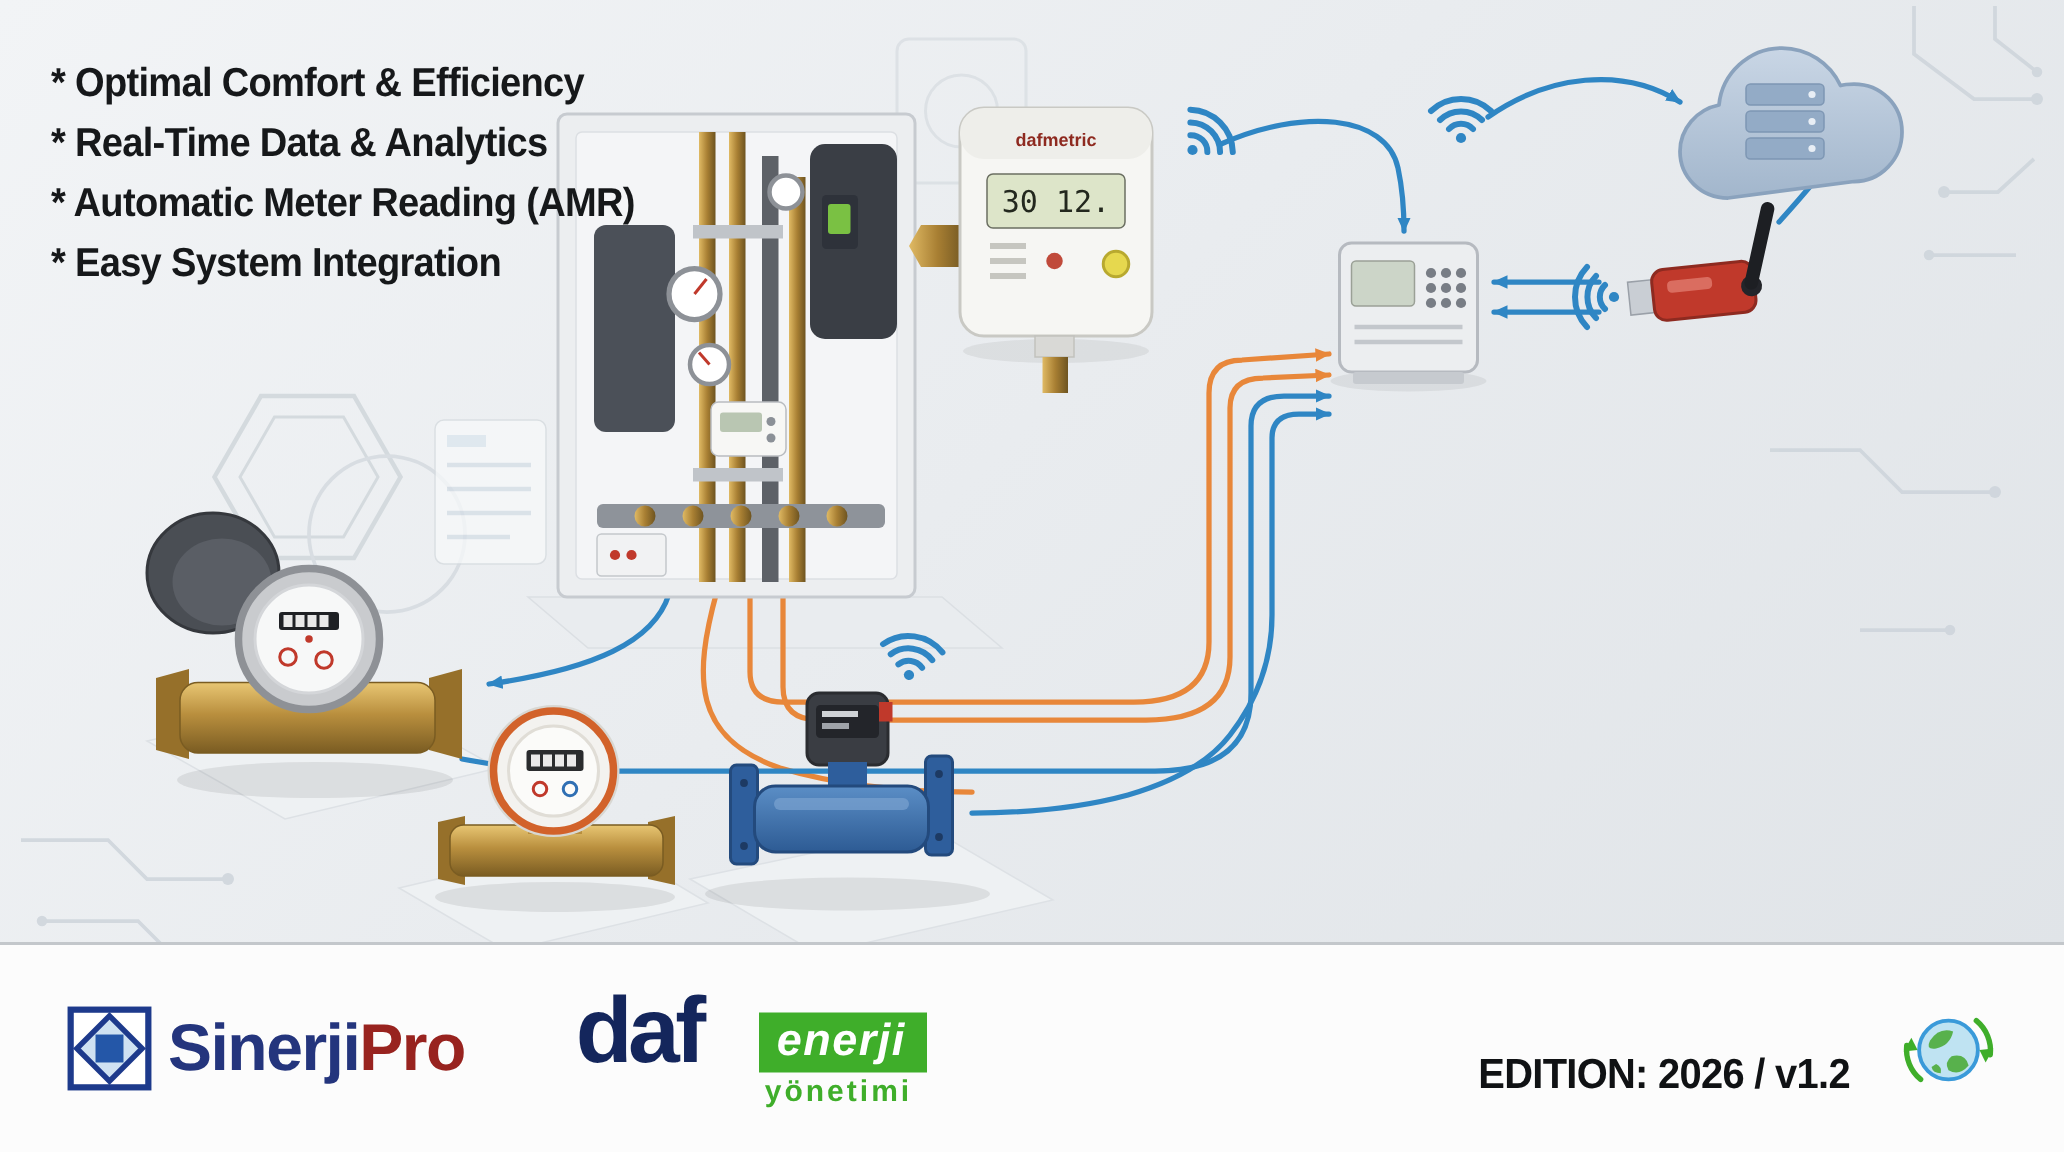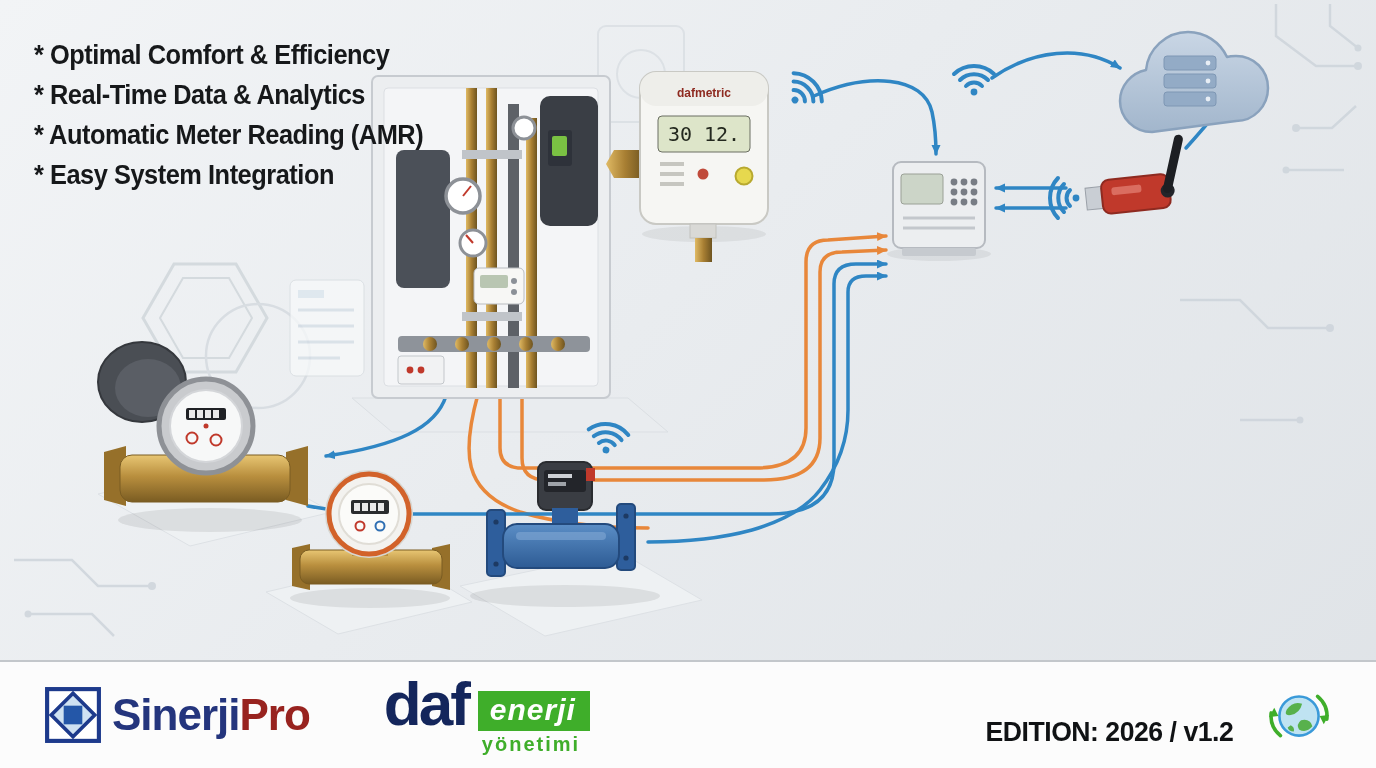--- a/index.html
+++ b/index.html
@@ -17,31 +17,31 @@
   .features {
     position:absolute; top:40px; left:34px; list-style:none; z-index:5;
     transform:scaleX(.94); transform-origin:left top;
   }
   .features li {
     font-size:27px; font-weight:700; color:#16181a; letter-spacing:-.5px;
     margin-bottom:9px; white-space:nowrap;
   }
 
   .footer {
-    position:absolute; left:0; bottom:0; width:1376px; height:108px;
+    position:absolute; left:0; bottom:0; width:1376px; height:140px;
     background:#fcfcfc; border-top:2px solid #c3c7cb;
     display:flex; align-items:center; padding:0 44px; z-index:6;
   }
   .brand { display:flex; align-items:center; }
   .sp-icon { width:58px; height:58px; margin-right:10px; }
   .sp-text { font-size:44px; font-weight:800; letter-spacing:-1px; }
   .sp-main { color:#24357d; }
   .sp-accent { color:#98231f; }
 
-  .daf { margin-left:74px; align-items:flex-start; }
+  .daf { margin-left:74px; align-items:flex-start;gap:28px; }
   .daf-word { font-size:62px; font-weight:800; color:#14265c; letter-spacing:-3px; line-height:58px; }
   .daf-right { display:flex; flex-direction:column; margin-left:10px; margin-top:16px; }
   .daf-enerji {
     background:#3fae2a; color:#ffffff; font-weight:800; font-style:italic;
     font-size:30px; padding:2px 14px 4px 12px; letter-spacing:1px; line-height:34px;
   }
   .daf-yonetimi { color:#3fae2a; font-weight:800; font-size:20px; letter-spacing:2px; margin-top:2px; padding-left:4px; }
 
   .footer-right { margin-left:auto; display:flex; align-items:flex-end; }
   .edition { font-size:28px; font-weight:800; color:#101214; letter-spacing:-.5px; transform:scaleX(.95); }

